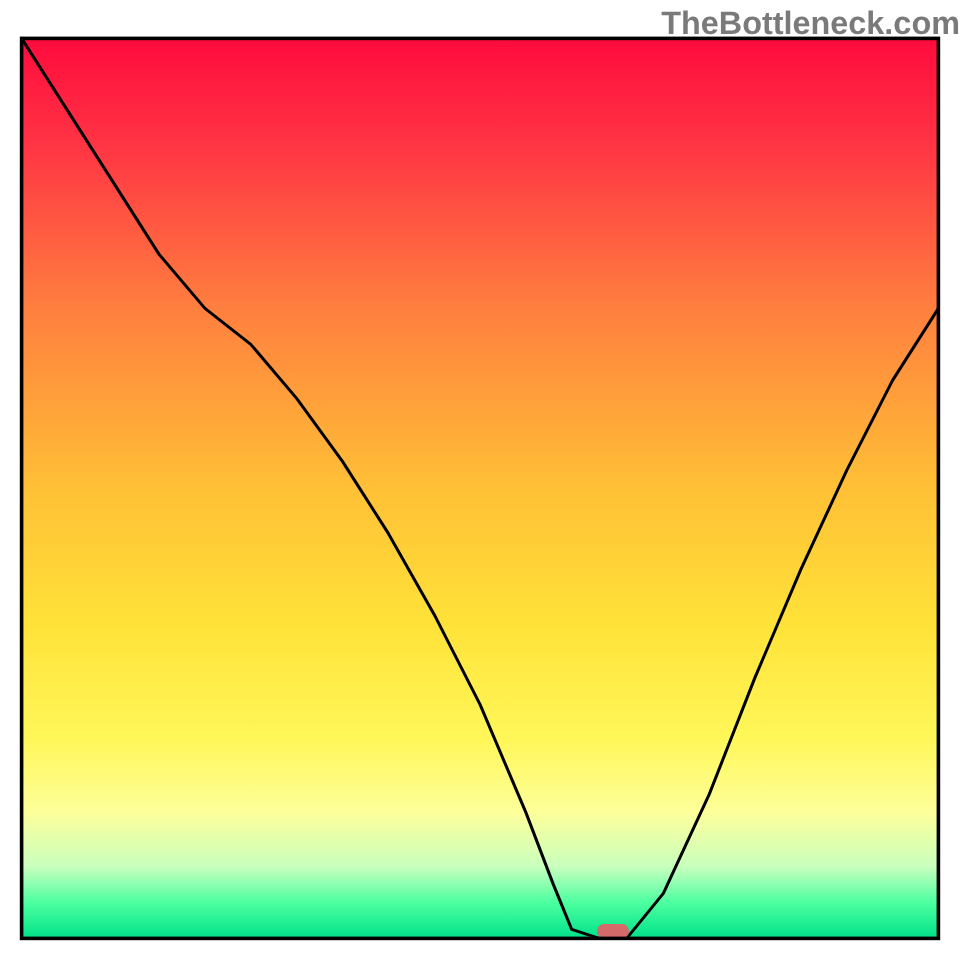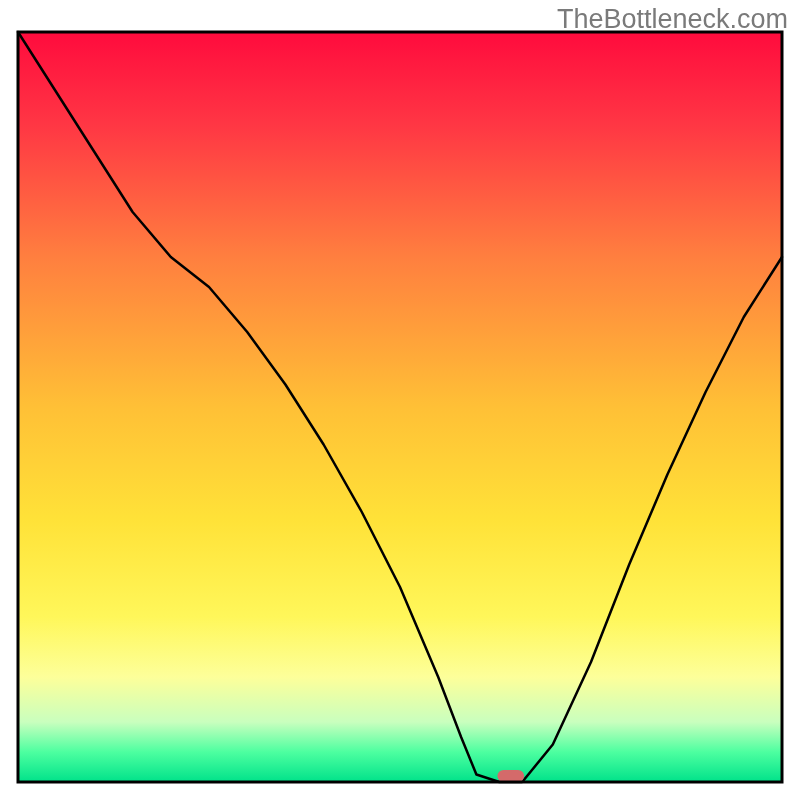--- a/index.html
+++ b/index.html
@@ -11,24 +11,24 @@
     font-family: Arial, Helvetica, sans-serif;
   }
   .chart-container {
     position: relative;
     width: 800px;
     height: 800px;
   }
   .watermark {
     position: absolute;
     top: 4px;
-    right: 12px;
+    right: 0;
     font-size: 27px;
     color: #7a7a7a;
-    font-weight: 400;
+    font-weight: 700;
     letter-spacing: 0px;
     text-align: right;
   }
   svg {
     display: block;
   }
 </style>
 </head>
 <body>
 

